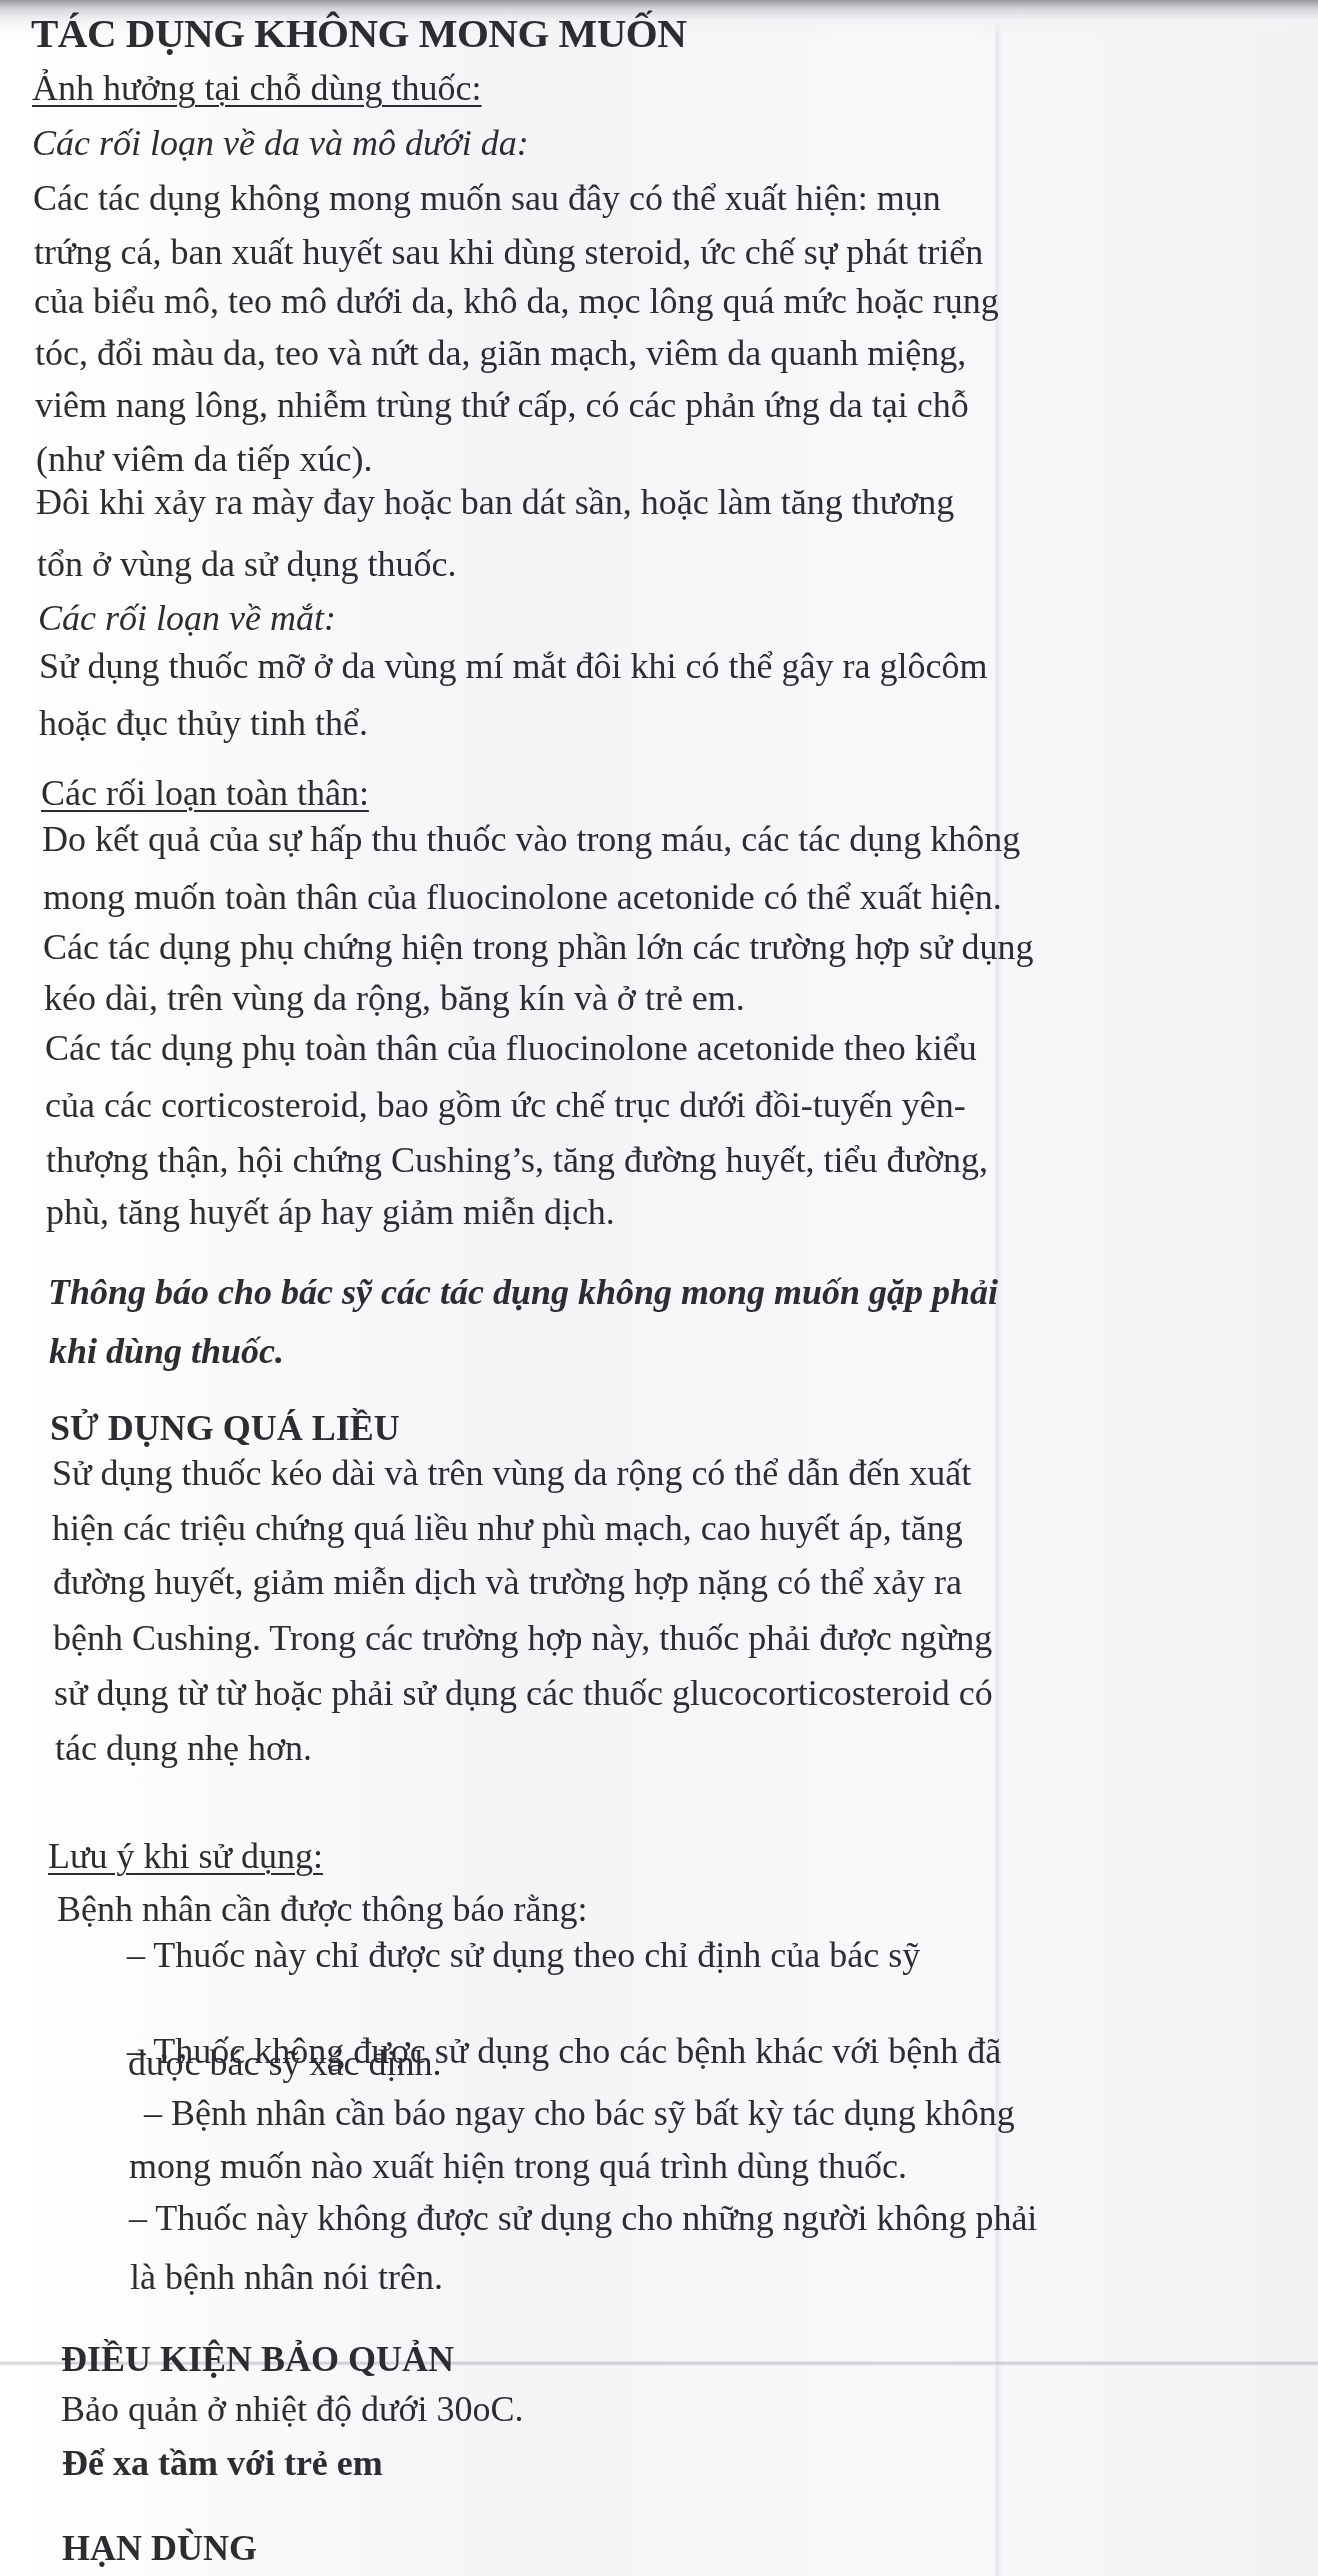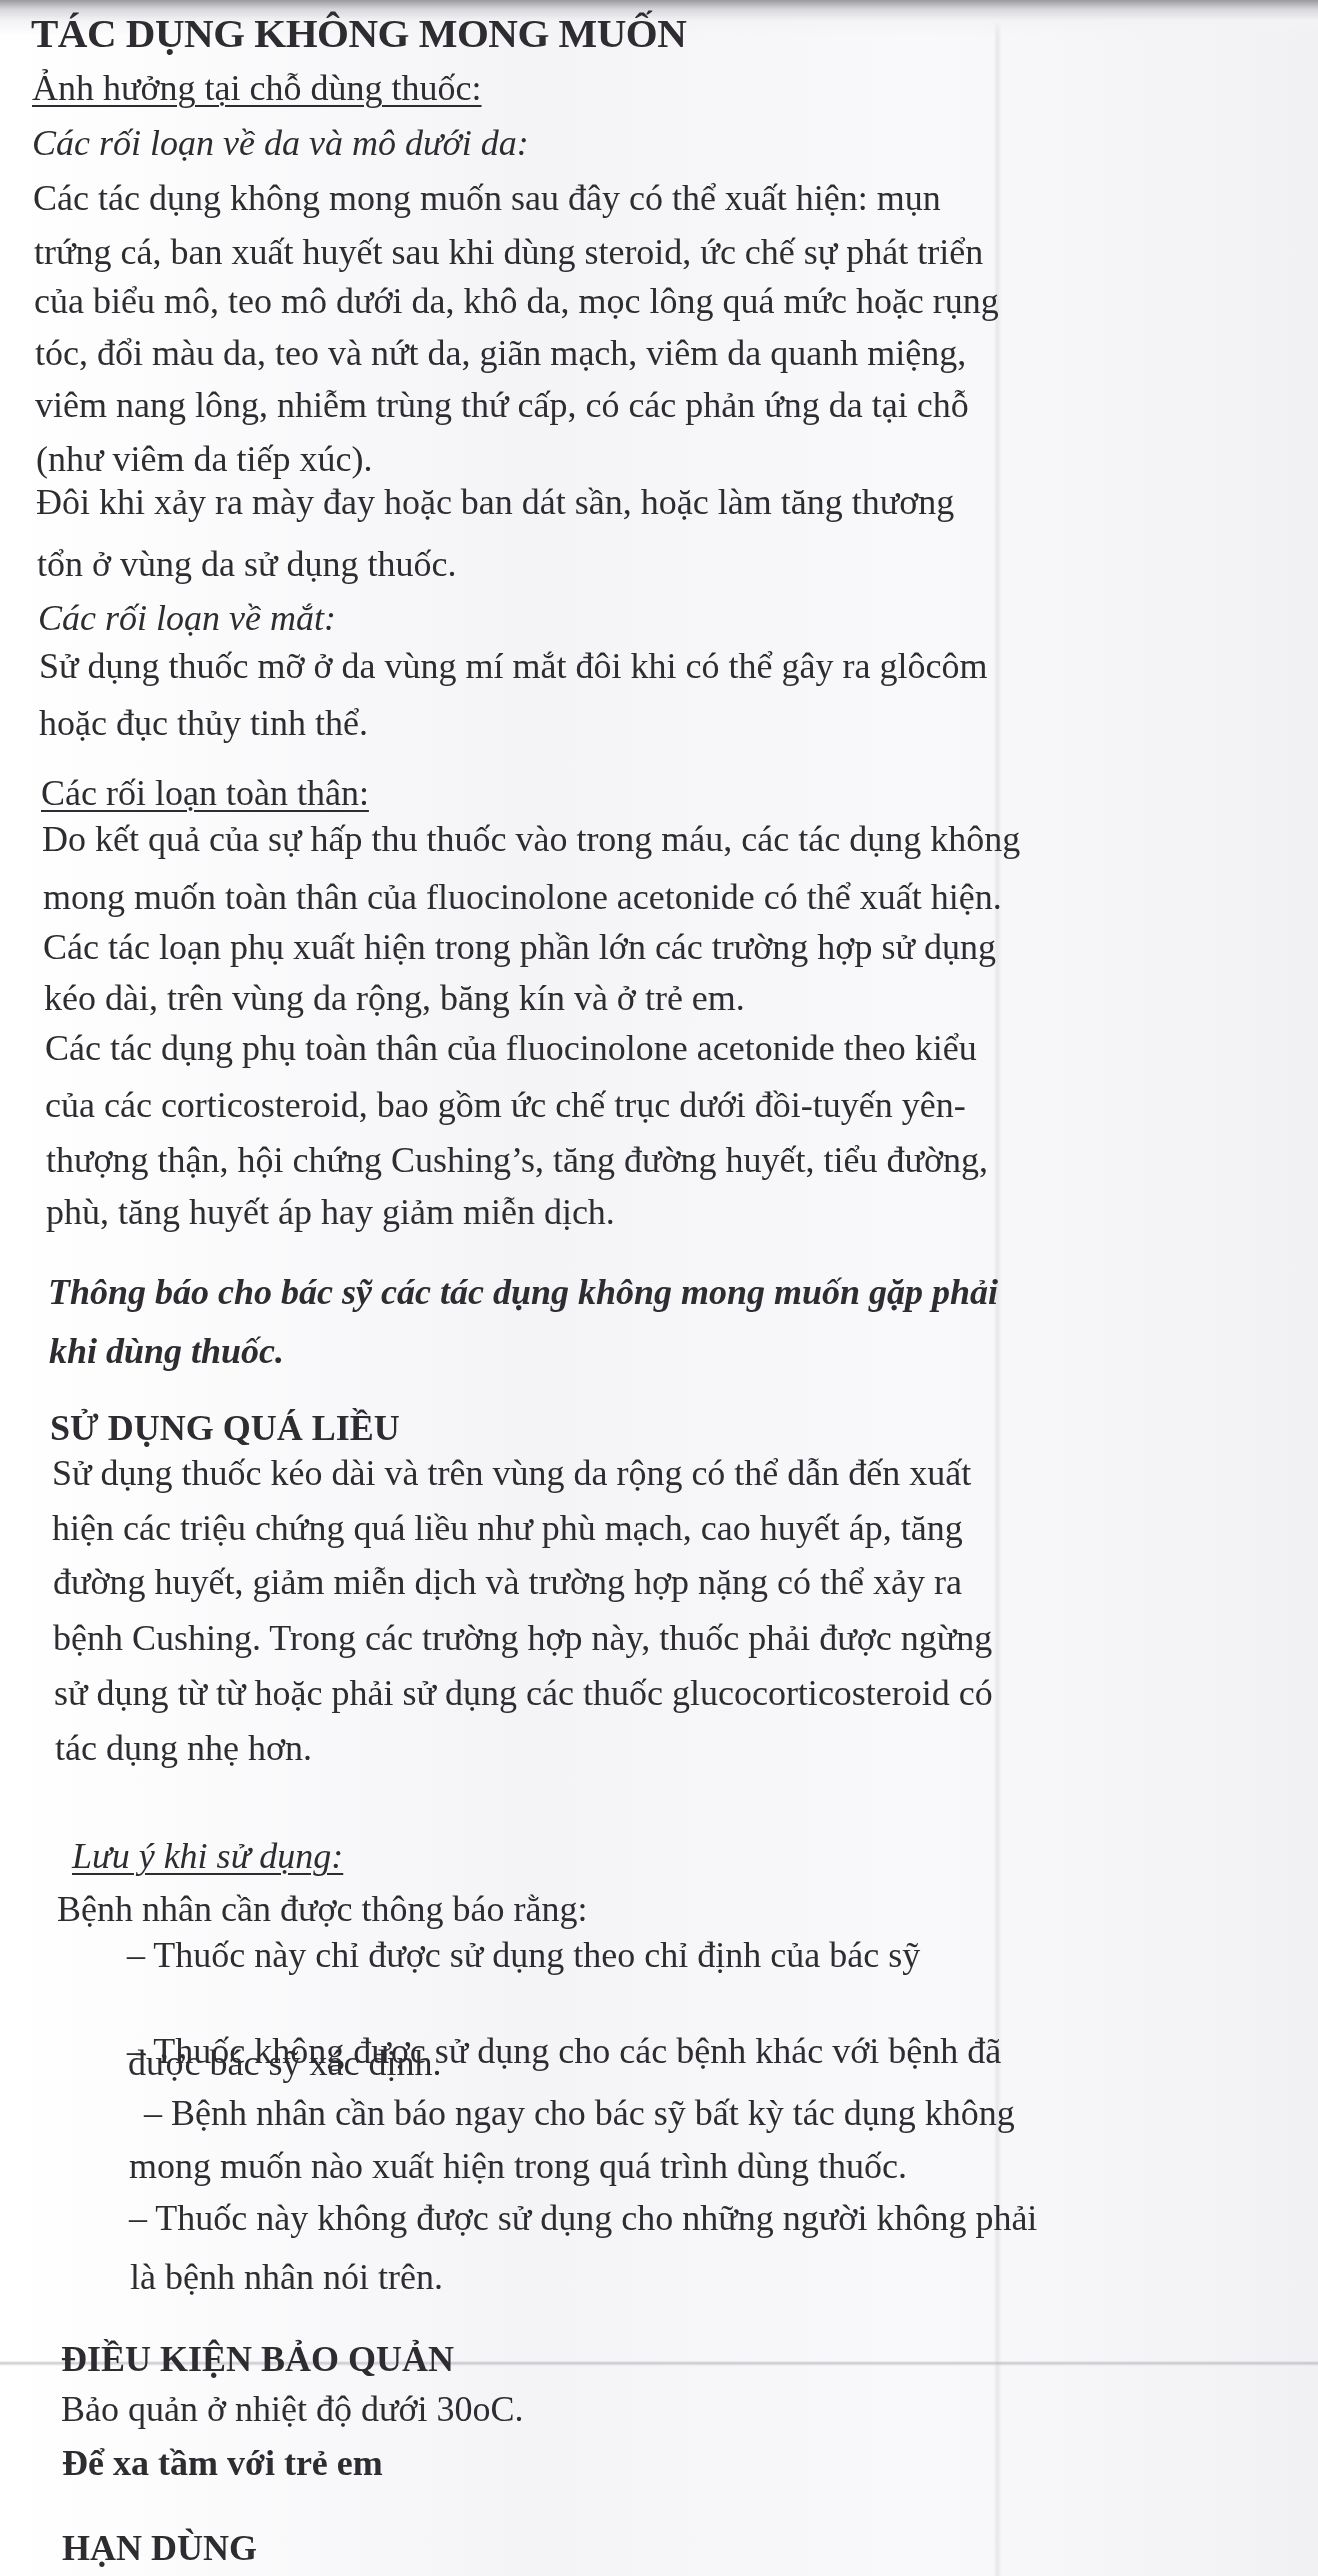--- a/index.html
+++ b/index.html
@@ -45,39 +45,39 @@
 <div class="line" style="left:36px; top:502px;">Đôi khi  xảy ra mày đay hoặc ban dát sần, hoặc làm tăng thương</div>
 <div class="line" style="left:37px; top:564px;">tổn ở vùng da sử dụng thuốc.</div>
 
 <div class="line ital" style="left:38px; top:618px;">Các rối loạn về mắt:</div>
 <div class="line" style="left:39px; top:666px;">Sử dụng thuốc mỡ ở da vùng mí mắt đôi khi có thể gây ra glôcôm</div>
 <div class="line" style="left:39px; top:723px;">hoặc đục thủy tinh thể.</div>
 
 <div class="line under" style="left:41px; top:793px;">Các rối loạn toàn thân:</div>
 <div class="line" style="left:42px; top:839px;">Do kết quả của sự hấp thu thuốc vào trong máu, các tác dụng không</div>
 <div class="line" style="left:43px; top:897px;">mong muốn toàn thân của fluocinolone acetonide có thể xuất hiện.</div>
-<div class="line" style="left:43px; top:947px;">Các tác loạn phụ xuất hiện trong phần lớn các trường hợp sử dụng</div>
+<div class="line" style="left:43px; top:947px;">Các tác dụng phụ chứng hiện trong phần lớn các trường hợp sử dụng</div>
 <div class="line" style="left:44px; top:998px;">kéo dài, trên vùng da rộng, băng kín và ở trẻ em.</div>
 <div class="line" style="left:45px; top:1048px;">Các tác dụng phụ toàn thân của fluocinolone acetonide theo kiểu</div>
 <div class="line" style="left:45px; top:1105px;">của các corticosteroid, bao gồm ức chế trục dưới đồi-tuyến yên-</div>
 <div class="line" style="left:46px; top:1160px;">thượng thận, hội chứng Cushing’s, tăng đường huyết, tiểu đường,</div>
 <div class="line" style="left:46px; top:1212px;">phù, tăng huyết áp hay giảm miễn dịch.</div>
 
 <div class="line bolditalic" style="left:48px; top:1292px;">Thông báo cho bác sỹ các tác dụng không mong muốn gặp phải</div>
 <div class="line bolditalic" style="left:49px; top:1351px;">khi dùng thuốc.</div>
 
 <div class="line bold" style="left:50px; top:1428px;">SỬ DỤNG QUÁ LIỀU</div>
 <div class="line" style="left:52px; top:1473px;">Sử dụng thuốc kéo dài và trên vùng da rộng có thể dẫn đến xuất</div>
 <div class="line" style="left:52px; top:1528px;">hiện các triệu chứng quá liều như phù mạch, cao huyết áp, tăng</div>
 <div class="line" style="left:53px; top:1582px;">đường huyết, giảm miễn dịch và trường hợp nặng có thể xảy ra</div>
 <div class="line" style="left:53px; top:1638px;">bệnh Cushing. Trong các trường hợp này, thuốc phải được ngừng</div>
 <div class="line" style="left:54px; top:1693px;">sử dụng từ từ hoặc phải sử dụng các thuốc glucocorticosteroid có</div>
 <div class="line" style="left:55px; top:1748px;">tác dụng nhẹ hơn.</div>
 
-<div class="line under" style="left:72px; top:1856px;font-style:italic;">Lưu ý khi sử dụng:</div>
+<div class="line under" style="left:48px; top:1856px;">Lưu ý khi sử dụng:</div>
 <div class="line" style="left:57px; top:1909px;">Bệnh nhân cần được thông báo rằng:</div>
 <div class="line" style="left:127px; top:1955px;">– Thuốc này chỉ được sử dụng theo chỉ định của bác sỹ</div>
 <div class="line" style="left:127px; top:2008px;margin-top:43px;">– Thuốc không được sử dụng cho các bệnh khác với bệnh đã</div>
 <div class="line" style="left:128px; top:2063px;">được bác sỹ xác định.</div>
 <div class="line" style="left:144px; top:2113px;">– Bệnh nhân cần báo ngay cho bác sỹ bất kỳ tác dụng không</div>
 <div class="line" style="left:129px; top:2166px;">mong muốn nào xuất hiện trong quá trình dùng thuốc.</div>
 <div class="line" style="left:129px; top:2218px;">– Thuốc này không được sử dụng cho những người không phải</div>
 <div class="line" style="left:130px; top:2277px;">là bệnh nhân nói trên.</div>
 
 <div class="line bold" style="left:61px; top:2359px;">ĐIỀU KIỆN BẢO QUẢN</div>

